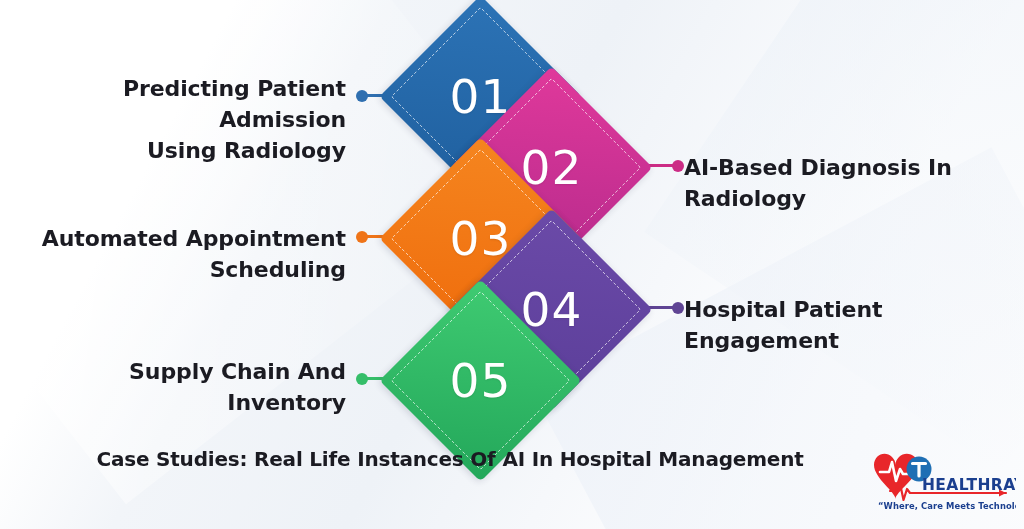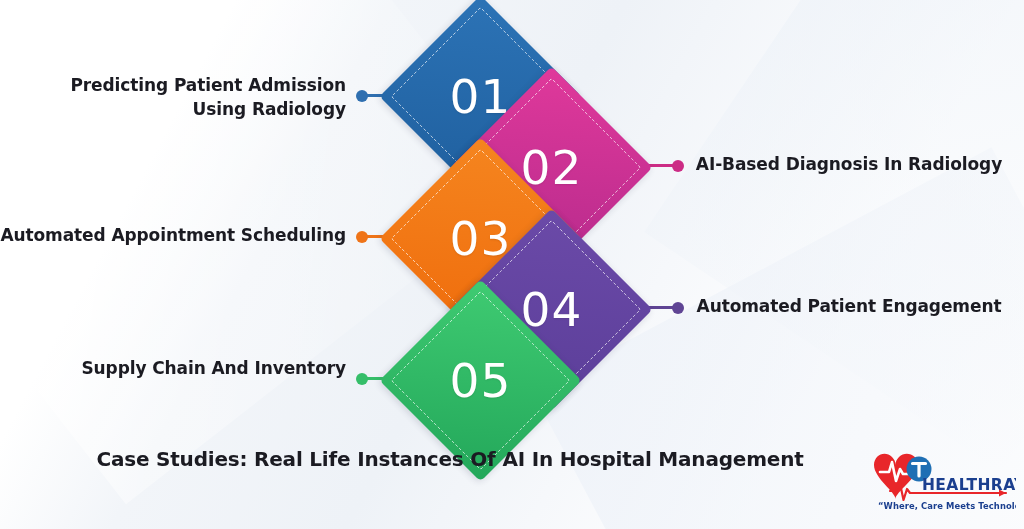--- a/index.html
+++ b/index.html
@@ -107,29 +107,29 @@
 
   #c1 { left: 362px; top: 94px;  width: 70px; }
   #c2 { left: 608px; top: 164px; width: 70px; }
   #c3 { left: 362px; top: 235px; width: 70px; }
   #c4 { left: 608px; top: 306px; width: 70px; }
   #c5 { left: 362px; top: 377px; width: 70px; }
 
   
   .label {
     position: absolute;
-    font-size: 17px;
+    font-size: 22px;
     font-weight: bold;
     color: #1b1b22;
     line-height: 1.42;
     letter-spacing: -0.1px;
     font-family: "DejaVu Sans", sans-serif;
   }
   .label.l { text-align: right; }
-  .label.r { text-align: center; }
+  .label.r { text-align: left; }
 
   #t1 { right: 678px; top:  73px; width: 330px; }
   #t2 { left:  684px; top: 152px; width: 330px; }
   #t3 { right: 678px; top: 223px; width: 350px; }
   #t4 { left:  684px; top: 294px; width: 330px; }
   #t5 { right: 678px; top: 356px; width: 330px; text-align: right; }
 
   
   #footer-title {
     position: absolute;
@@ -199,21 +199,21 @@
     <div>Predicting Patient Admission</div>
     <div>Using Radiology</div>
   </div>
   <div class="label r" id="t2">
     <div>AI-Based Diagnosis In Radiology</div>
   </div>
   <div class="label l" id="t3">
     <div>Automated Appointment Scheduling</div>
   </div>
   <div class="label r" id="t4">
-    <div>Automated Patient Engagement</div>
+    <div>Hospital Patient Engagement</div>
   </div>
   <div class="label l" id="t5">
     <div>Supply Chain And Inventory</div>
   </div>
 
   <div id="footer-title">Case Studies: Real Life Instances Of AI In Hospital Management</div>
 
   <div id="logo">
     <svg width="150" height="78" viewBox="0 0 150 78" xmlns="http://www.w3.org/2000/svg">
 

